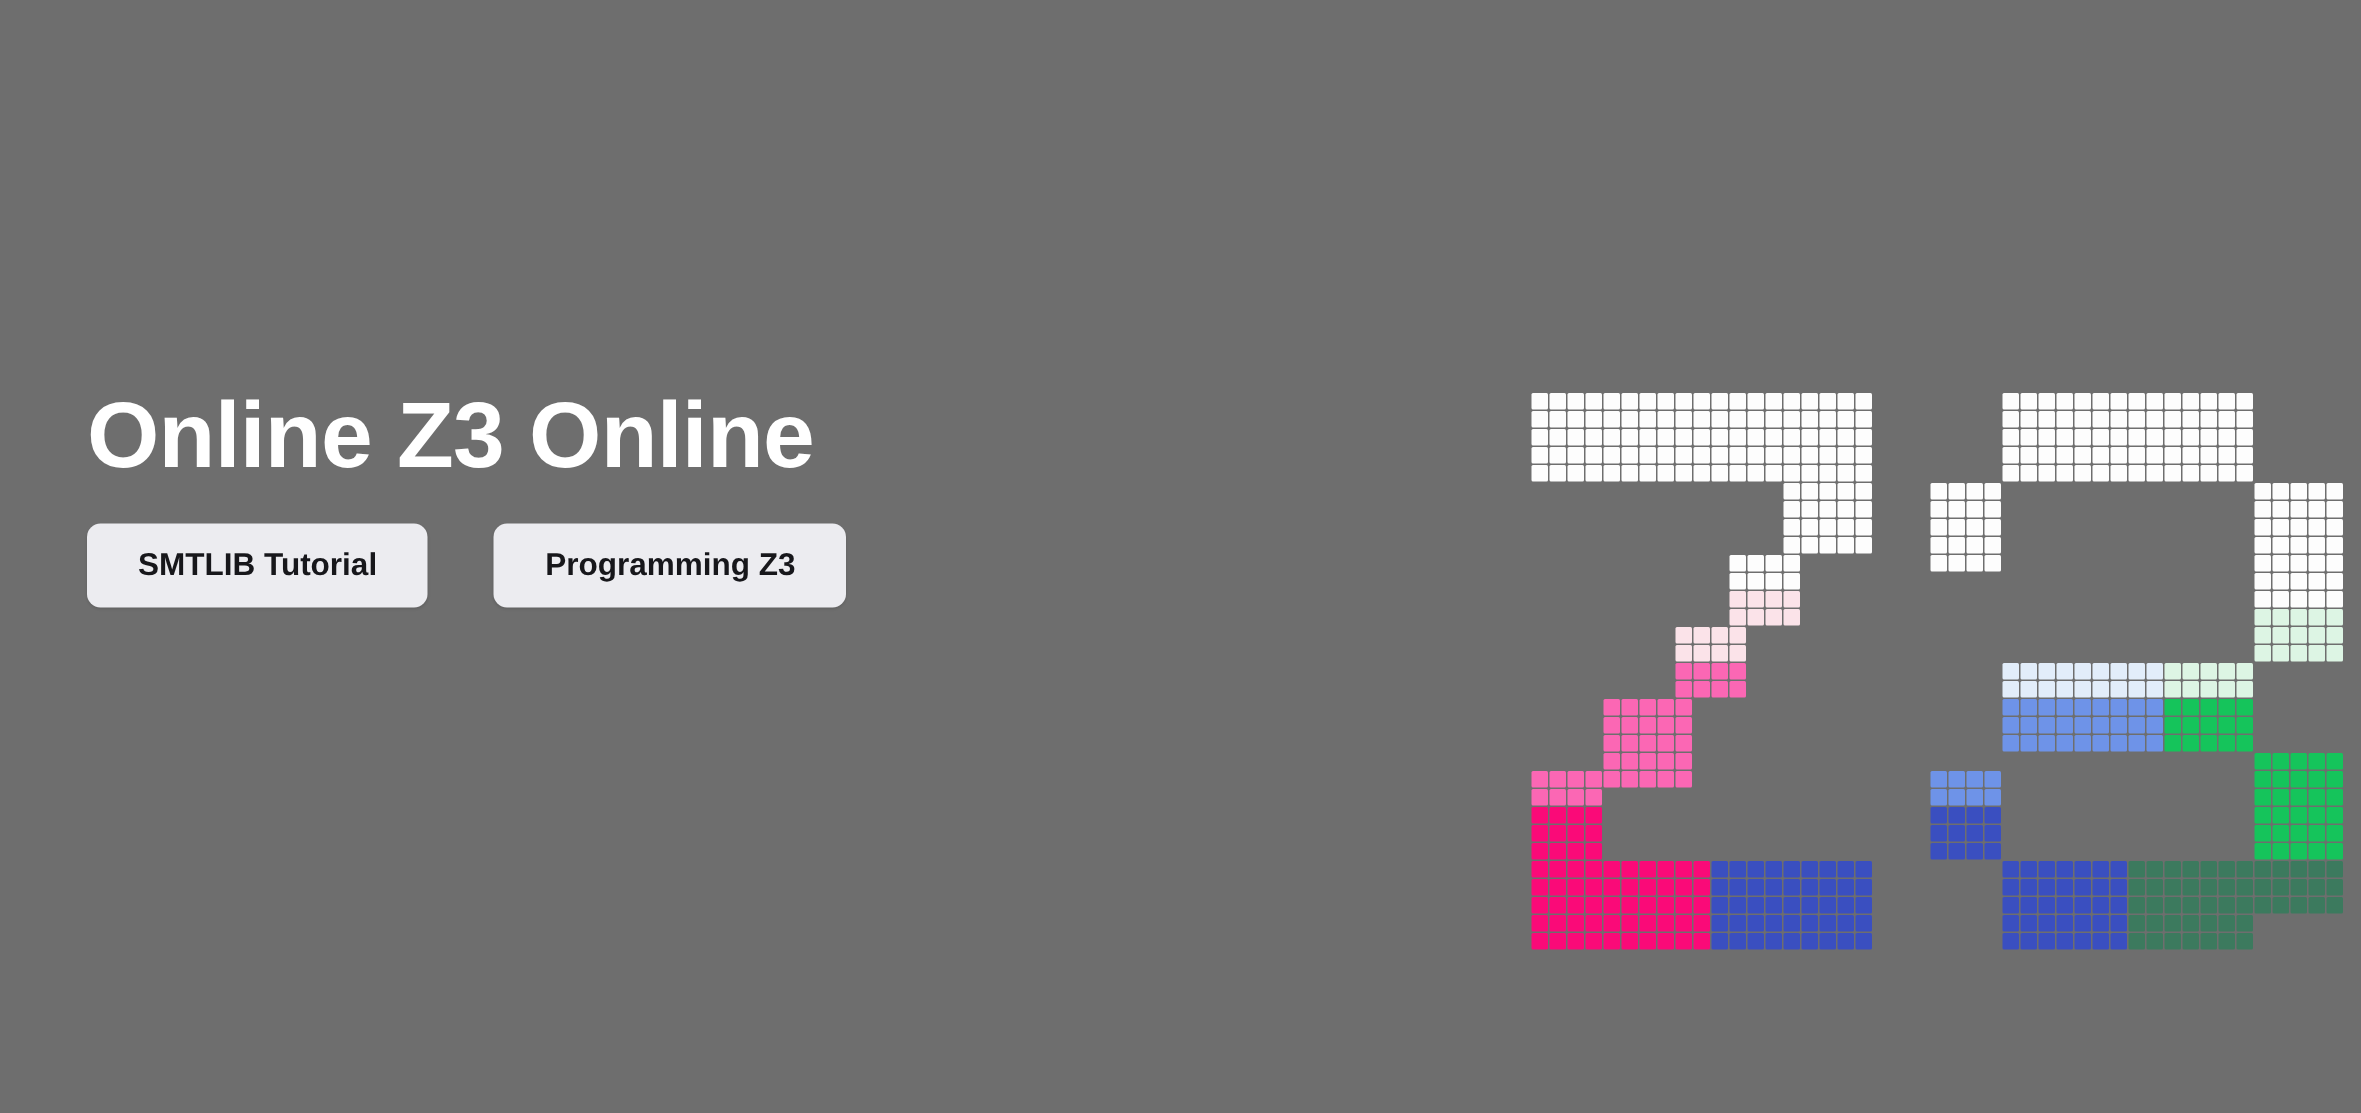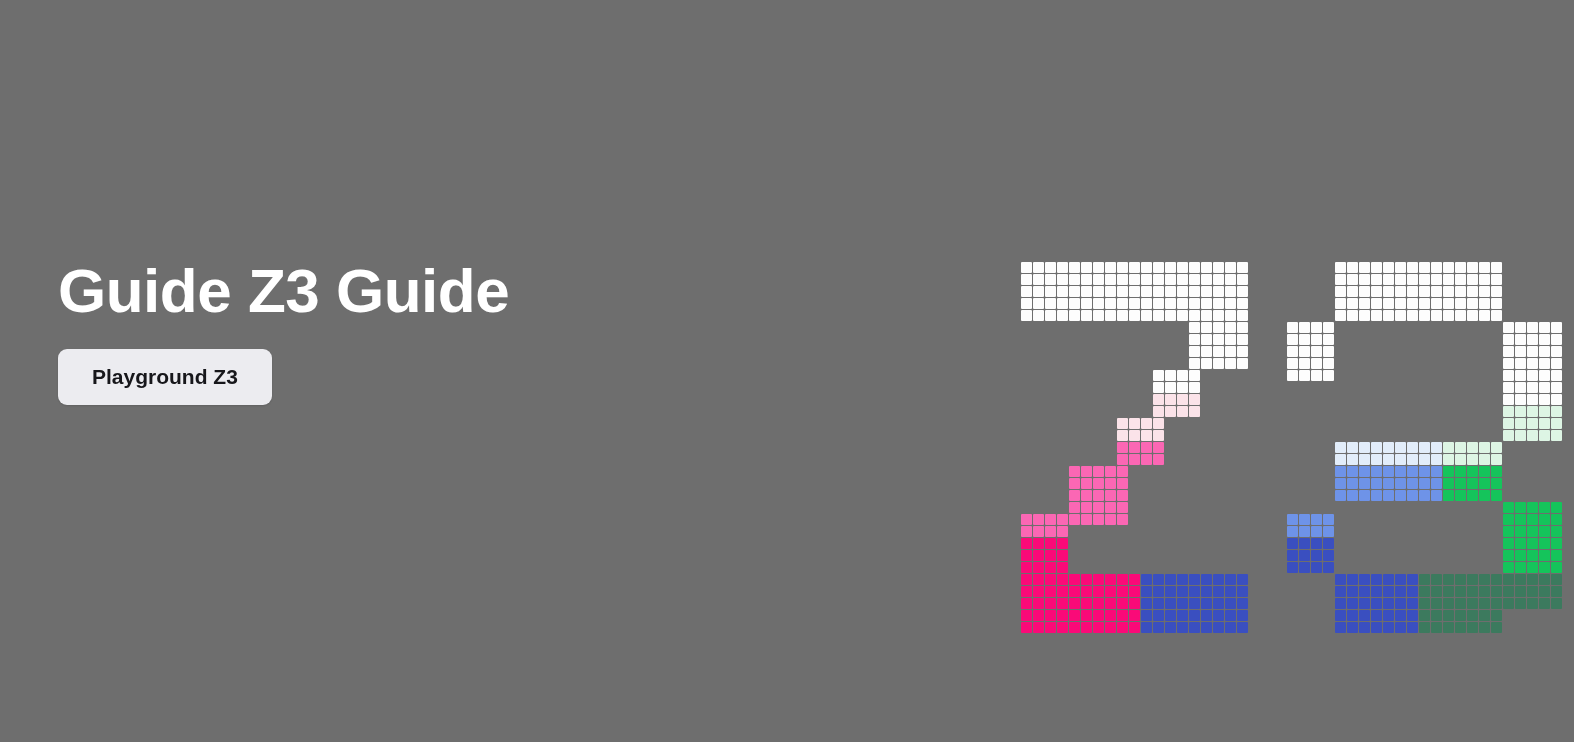--- a/index.html
+++ b/index.html
@@ -81,24 +81,25 @@
     height: 11px;
     border-radius: 1px;
   }
 </style>
 </head>
 <body>
 
 <div id="hero">
 
   <div id="hero-text">
-    <h1 id="page-title">Guide Z3 Guide</h1>
+    <h1 id="page-title">Online Z3 Online</h1>
 
     <div id="nav-buttons">
-        <button class="nav-button">Playground Z3</button>
+        <button class="nav-button">SMTLIB Tutorial</button>
+        <button class="nav-button">Programming Z3</button>
       </div>
   </div>
 
   <div id="logo">
     <div class="glyph" id="glyph-seven">
         <div class="px" style="left: 0px; top: 0px; background: rgb(253, 253, 253);"></div>
         <div class="px" style="left: 12px; top: 0px; background: rgb(253, 253, 253);"></div>
         <div class="px" style="left: 24px; top: 0px; background: rgb(253, 253, 253);"></div>
         <div class="px" style="left: 36px; top: 0px; background: rgb(253, 253, 253);"></div>
         <div class="px" style="left: 48px; top: 0px; background: rgb(253, 253, 253);"></div>

